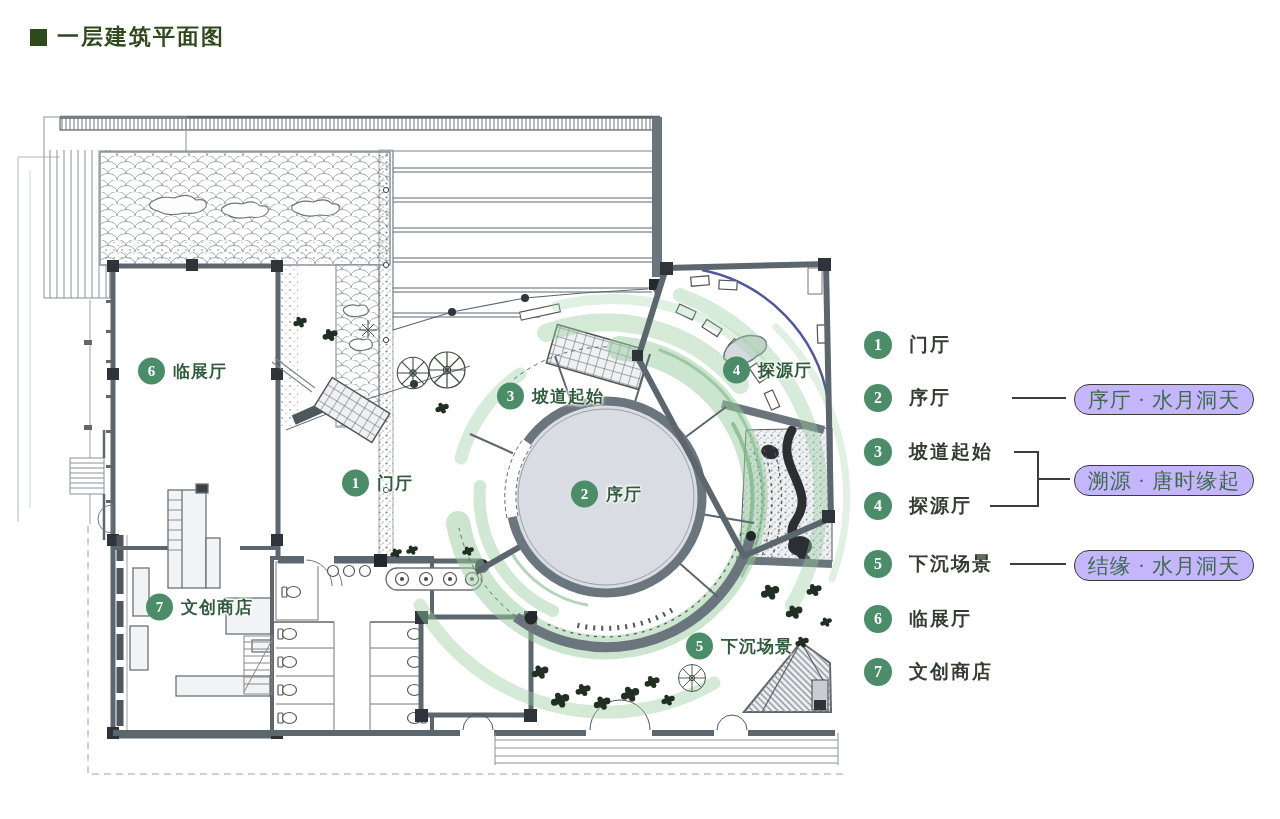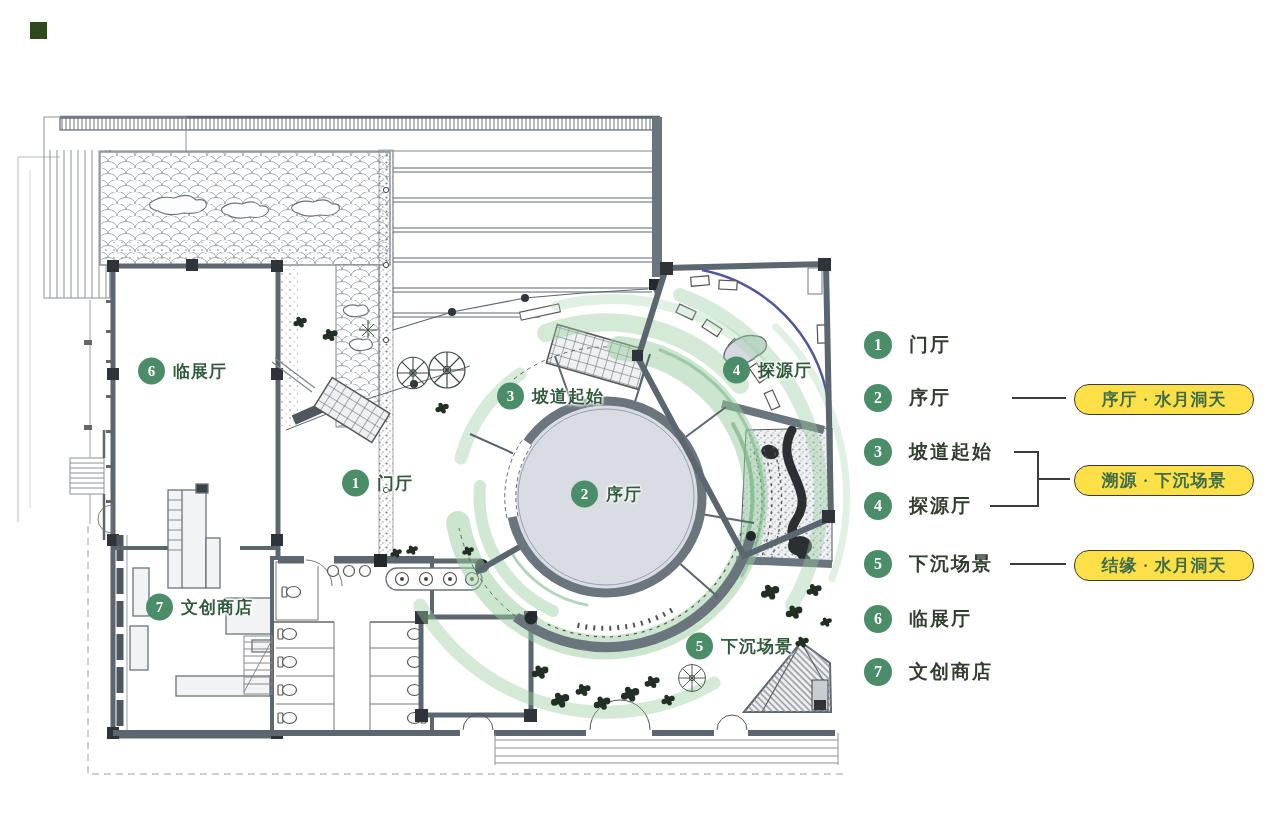--- a/index.html
+++ b/index.html
@@ -16,22 +16,22 @@
       font-size:15px;font-weight:bold;flex:0 0 27px}
   .ml{font-size:17px;font-weight:bold;color:#2f5a3c;letter-spacing:1px;
       text-shadow:0 0 3px #fff,0 0 3px #fff,0 0 3px #fff,0 0 4px #fff}
   .lrow{position:absolute;left:864px;display:flex;align-items:center;gap:17px;
         transform:translateY(-50%);white-space:nowrap}
   .lc{width:28px;height:28px;border-radius:50%;background:#4b8c69;color:#fff;
       display:flex;align-items:center;justify-content:center;
       font-size:16px;font-weight:bold;flex:0 0 28px}
   .ll{font-size:19px;font-weight:bold;color:#333d30;letter-spacing:2px}
   .callout{position:absolute;width:178px;height:29px;border:1.6px solid #3a3a3a;border-radius:15px;
-           display:flex;align-items:center;justify-content:center;background:#fde047;
-           font-size:17px;font-weight:bold;color:#3e6b49;letter-spacing:1px;white-space:nowrap}
+           display:flex;align-items:center;justify-content:center;background:#c4b5fd;
+           font-size:21px;font-weight:normal;color:#3e6b49;letter-spacing:1px;white-space:nowrap}
   .hline,.vline{position:absolute;background:#3c3c3c}
   .hline{height:1.6px}
   .vline{width:1.6px}
 </style>
 </head>
 <body>
 
 <svg id="plan-svg" width="1280" height="819" viewBox="0 0 1280 819">
   <defs>
     <pattern id="pScale" width="18" height="12" patternUnits="userSpaceOnUse">
@@ -424,20 +424,21 @@
     <use href="#bush" transform="translate(412,550) scale(0.7)"></use>
     <use href="#bush" transform="translate(468,551) scale(0.7)"></use>
     <use href="#rosette" transform="translate(413,373) scale(1.05)"></use>
     <use href="#rosette" transform="translate(447,370) scale(1.2)"></use>
     <use href="#rosette" transform="translate(692,678) scale(0.9)"></use>
   </g>
 </svg>
 
 <div class="title">
   <span class="sq"></span>
+  <span>一层建筑平面图</span>
 </div>
 
 <div class="marker" style="left:342px;top:483px">
   <span class="mc">1</span>
   <span class="ml">门厅</span>
 </div>
 <div class="marker" style="left:571px;top:494px">
   <span class="mc">2</span>
   <span class="ml">序厅</span>
 </div>
@@ -492,14 +493,14 @@
 </div>
 
 <div class="hline" style="left:1012px;top:397px;width:54px"></div>
 <div class="hline" style="left:1014px;top:451px;width:24px"></div>
 <div class="hline" style="left:990px;top:505px;width:48px"></div>
 <div class="vline" style="left:1037px;top:451px;height:56px"></div>
 <div class="hline" style="left:1037px;top:478px;width:33px"></div>
 <div class="hline" style="left:1010px;top:563px;width:56px"></div>
 
 <div class="callout" style="left:1074px;top:384px">序厅 · 水月洞天</div>
-<div class="callout" style="left:1074px;top:465px">溯源 · 下沉场景</div>
+<div class="callout" style="left:1074px;top:465px">溯源 · 唐时缘起</div>
 <div class="callout" style="left:1074px;top:550px">结缘 · 水月洞天</div>
 
 </body></html>

